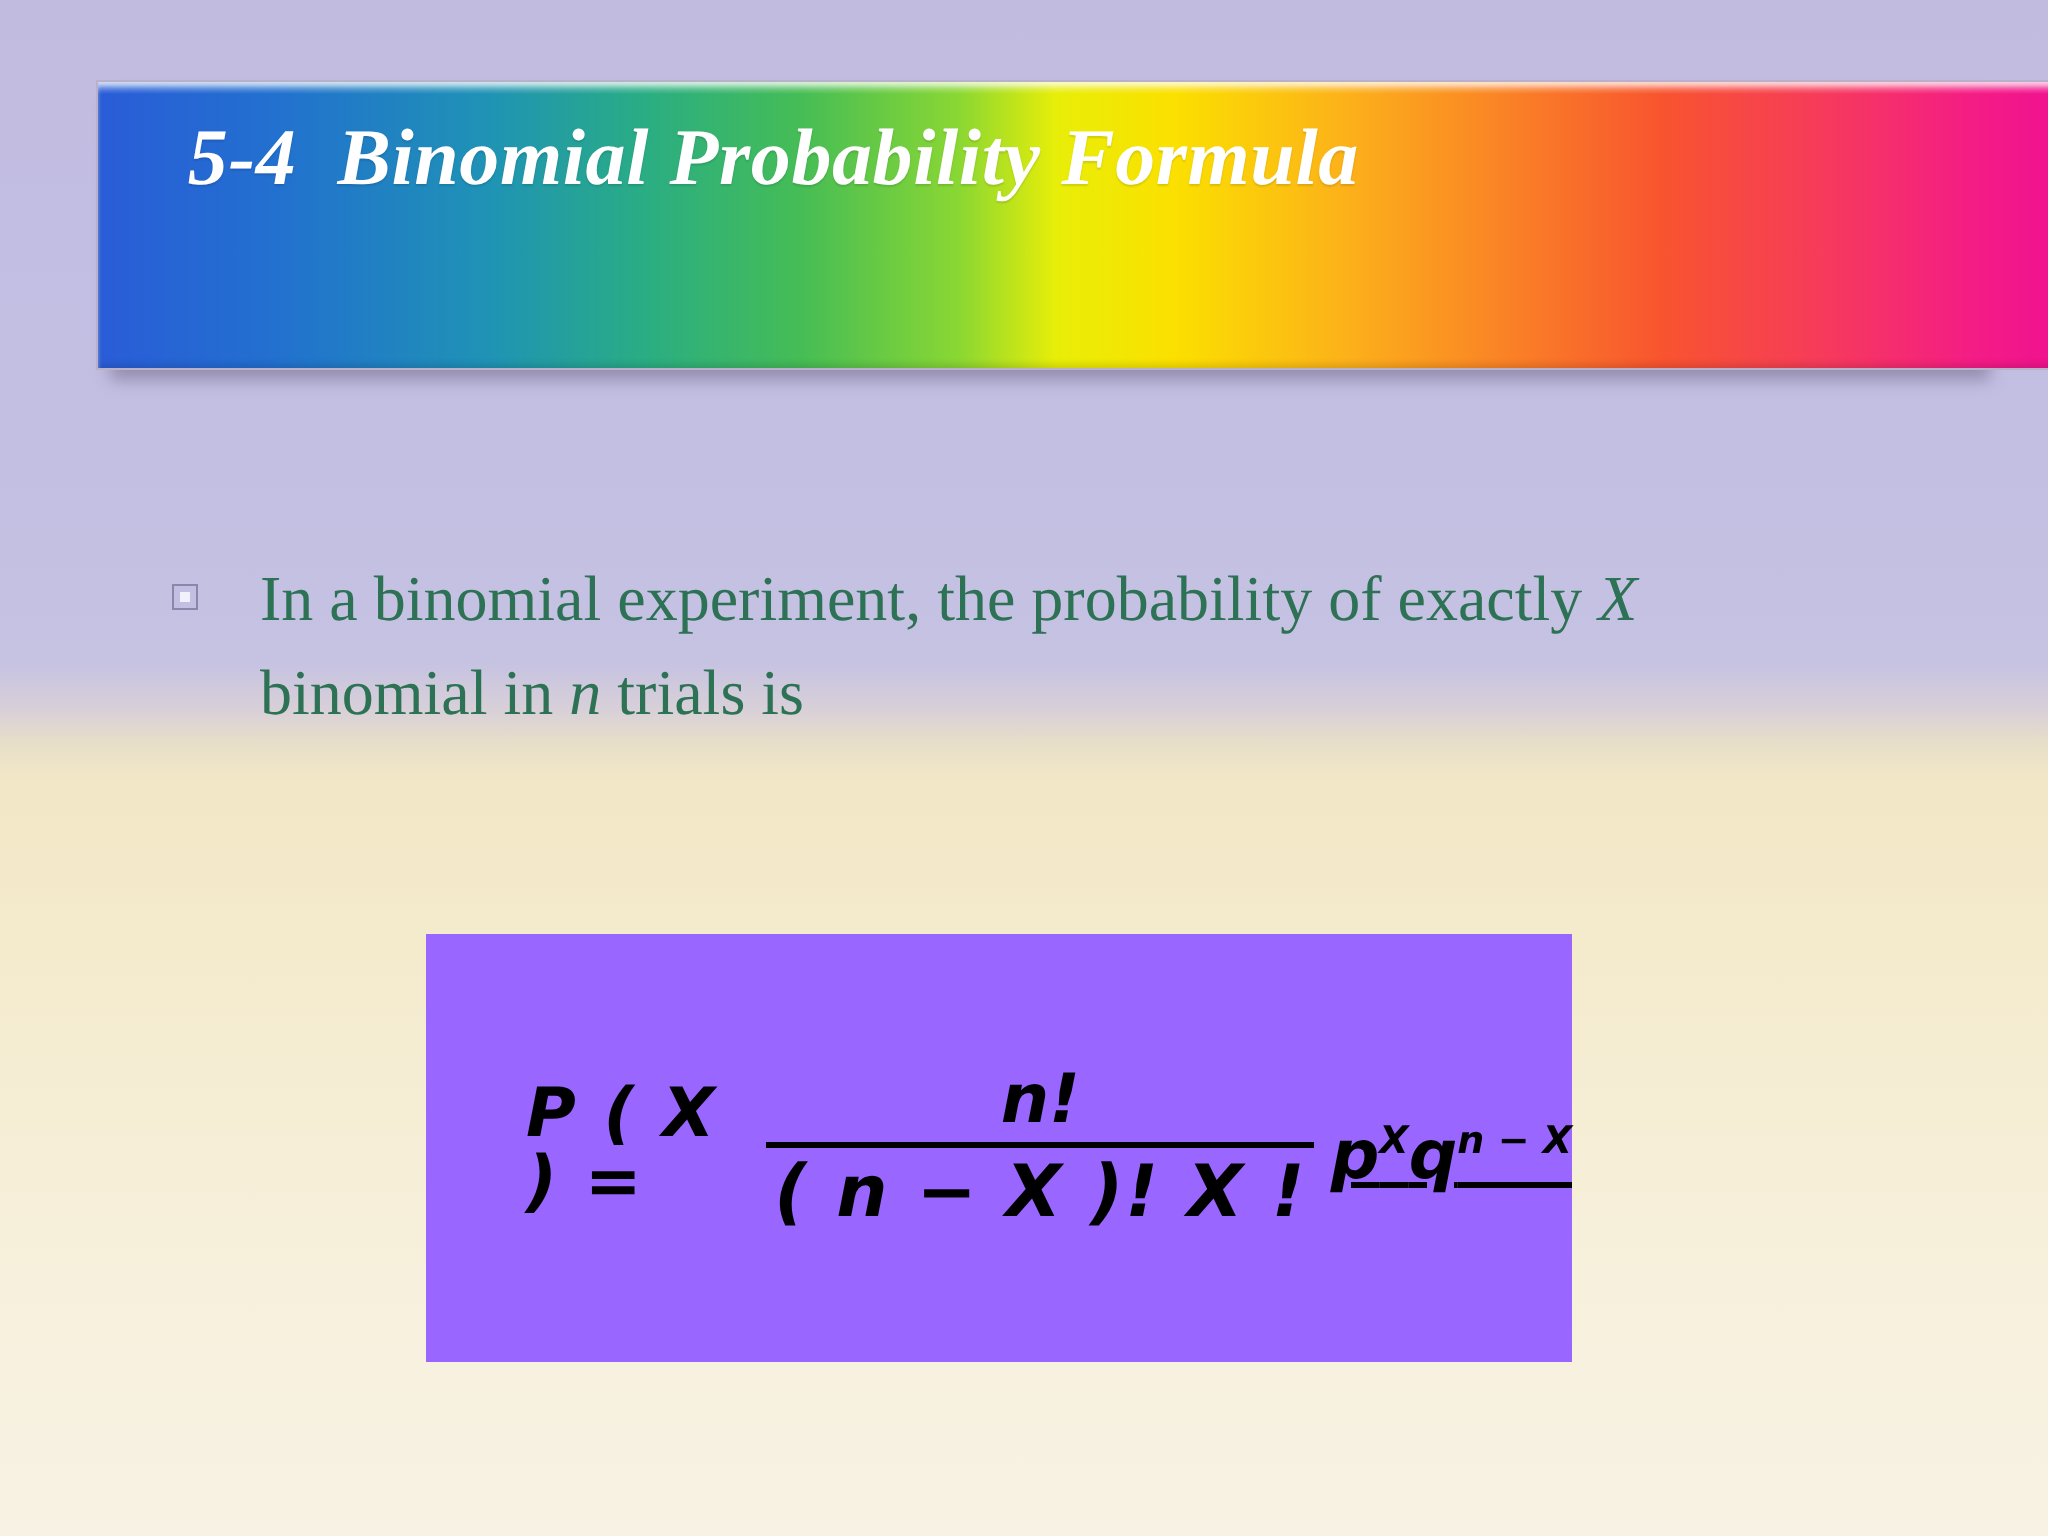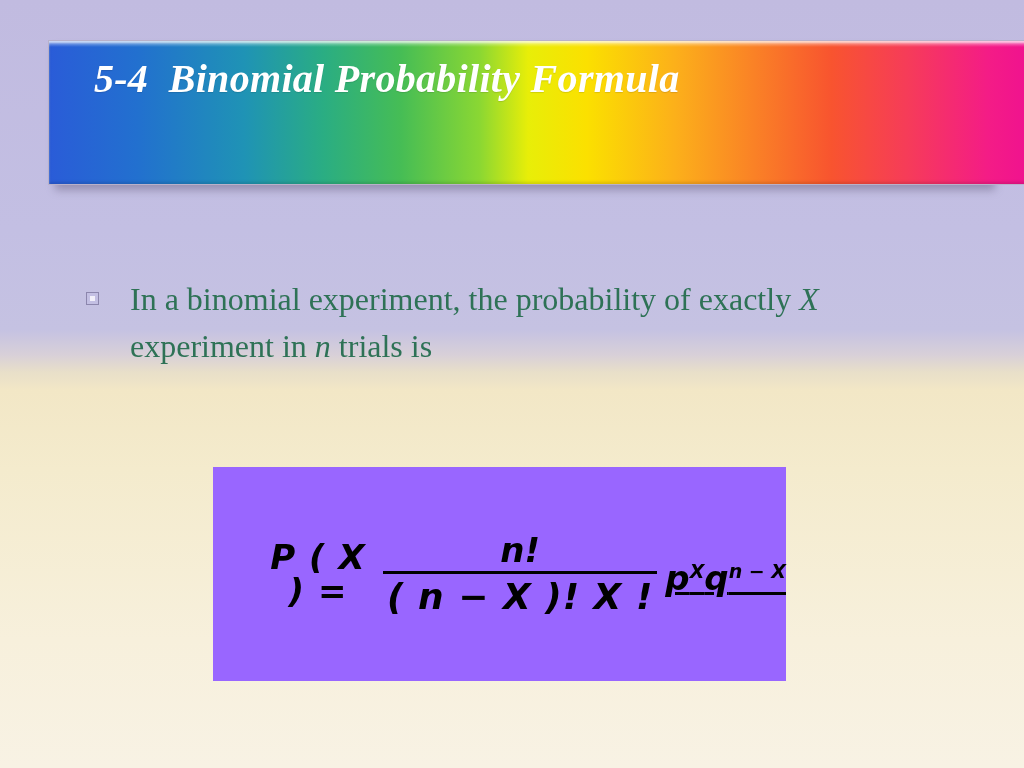--- a/index.html
+++ b/index.html
@@ -136,21 +136,20 @@
   .formula-box {
     position: absolute;
     left: 213px;
     top: 467px;
     width: 573px;
     height: 214px;
     background: #9966ff;
     display: flex;
     align-items: center;
     justify-content: flex-start;
-    text-align: center;
   }
   .formula {
     margin-left: 50px;
     display: flex;
     align-items: center;
     color: #000000;
     font-family: "DejaVu Sans", sans-serif;
     font-weight: bold;
     font-style: italic;
     font-size: 34px;
@@ -202,21 +201,21 @@
 <div class="slide">
 
   <div class="title-shadow"></div>
   <div class="title-bar">
     <div class="title-gloss"></div>
     <div class="title-text">   5-4  Binomial Probability Formula</div>
   </div>
 
   <div class="bullet-row">
     <span class="bullet-marker"></span>
-    <div class="bullet-text"><span>In a binomial experiment, the probability of exactly </span><i>X</i><span> experiment in </span><i>n</i><span> trials is</span></div>
+    <div class="bullet-text"><span>In a binomial experiment, the probability of exactly </span><i>X</i><span> binomial in </span><i>n</i><span> trials is</span></div>
   </div>
 
   <div class="formula-box">
     <div class="formula">
       <span class="formula-lhs">P ( X ) =</span>
       <span class="fraction">
         <span class="numer">n!</span>
         <span class="bar"></span>
         <span class="denom">( n − X )! X !</span>
       </span>

